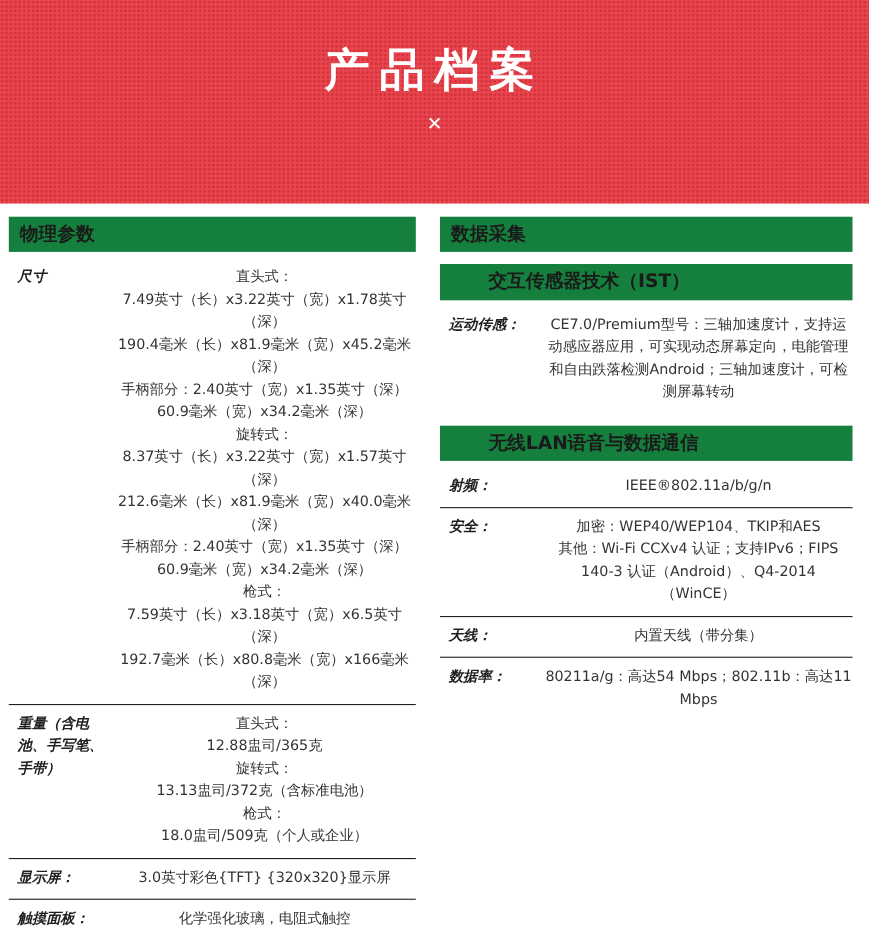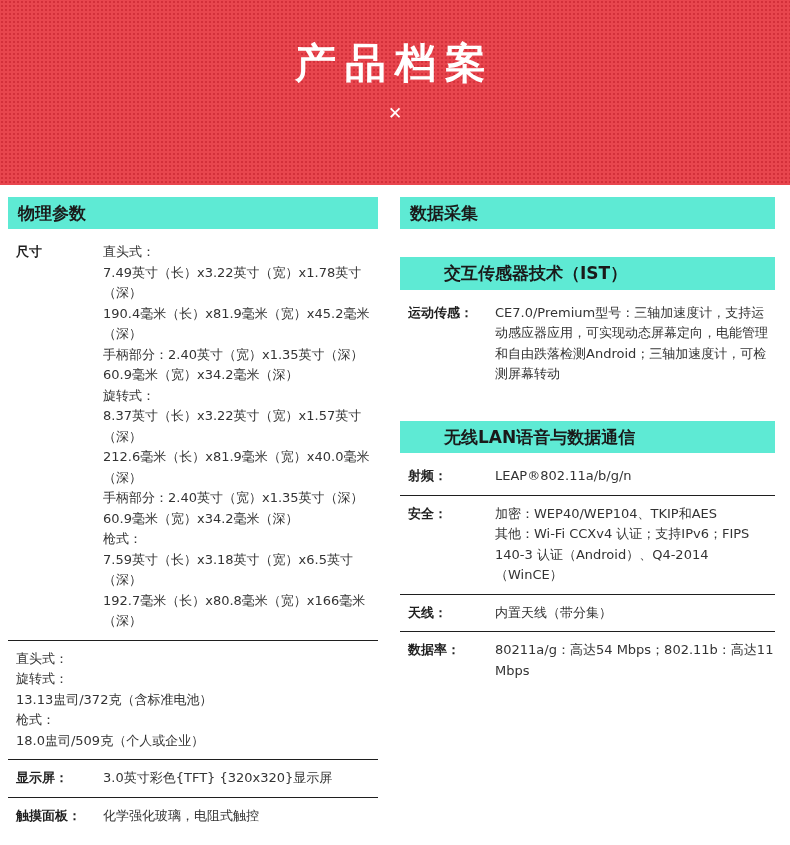--- a/index.html
+++ b/index.html
@@ -48,52 +48,53 @@
     display:flex;
     box-sizing:border-box;
     padding:12px 15px 0 8px;
     gap:22px;
   }
   .col{flex:0 0 auto;}
   .col-left{width:370px;}
   .col-right{width:375px;}
 
   .sec-header{
-    background:#5eead4;
+    background:#15803d;
     font-size:17px;
     font-weight:bold;
     color:#1a1a1a;
     padding:6px 10px 6px 10px;
     line-height:1.2;
     margin-bottom:5px;
   }
-  .sec-header:not(:first-child){margin-top:28px;padding-left:44px;}
+  .sec-header:not(:first-child){margin-top:11px;padding-left:44px;}
 
   .spec-row{
     display:flex;
     padding:8px 0 8px 8px;
     align-items:flex-start;
   }
   .spec-row + .spec-row{border-top:1px solid #1f1f1f;}
 
   .spec-label{
     flex:0 0 80px;
     margin-right:7px;
     font-size:13px;
     font-weight:bold;
     color:#1f1f1f;
     line-height:20.5px;
+    font-style:italic;
   }
   .spec-value{
     flex:1;
     font-size:13px;
     color:#333333;
     line-height:20.5px;
   }
-  .spec-line{min-height:20.5px;}
+  .spec-line{min-height:20.5px;text-align:center;}
 </style>
 </head>
 <body>
 
 <div class="page">
 
   <div class="banner">
     <div class="banner-title">产品档案</div>
     <div class="banner-x">✕</div>
   </div>
@@ -115,22 +116,24 @@
             <div class="spec-line">212.6毫米（长）x81.9毫米（宽）x40.0毫米（深）</div>
             <div class="spec-line">手柄部分：2.40英寸（宽）x1.35英寸（深）</div>
             <div class="spec-line">60.9毫米（宽）x34.2毫米（深）</div>
             <div class="spec-line">枪式：</div>
             <div class="spec-line">7.59英寸（长）x3.18英寸（宽）x6.5英寸（深）</div>
             <div class="spec-line">192.7毫米（长）x80.8毫米（宽）x166毫米（深）</div>
           </div>
   </div>
 
   <div class="spec-row">
+    <div class="spec-label">重量（含电池、手写笔、手带）</div>
     <div class="spec-value">
             <div class="spec-line">直头式：</div>
+            <div class="spec-line">12.88盅司/365克</div>
             <div class="spec-line">旋转式：</div>
             <div class="spec-line">13.13盅司/372克（含标准电池）</div>
             <div class="spec-line">枪式：</div>
             <div class="spec-line">18.0盅司/509克（个人或企业）</div>
           </div>
   </div>
 
   <div class="spec-row">
     <div class="spec-label">显示屏：</div>
     <div class="spec-value">
@@ -157,21 +160,21 @@
     <div class="spec-value">
             <div class="spec-line">CE7.0/Premium型号：三轴加速度计，支持运动感应器应用，可实现动态屏幕定向，电能管理和自由跌落检测Android；三轴加速度计，可检测屏幕转动</div>
           </div>
   </div>
 
   <div class="sec-header">无线LAN语音与数据通信</div>
 
   <div class="spec-row">
     <div class="spec-label">射频：</div>
     <div class="spec-value">
-            <div class="spec-line">LEAP®802.11a/b/g/n</div>
+            <div class="spec-line">IEEE®802.11a/b/g/n</div>
           </div>
   </div>
 
   <div class="spec-row">
     <div class="spec-label">安全：</div>
     <div class="spec-value">
             <div class="spec-line">加密：WEP40/WEP104、TKIP和AES</div>
             <div class="spec-line">其他：Wi-Fi CCXv4 认证；支持IPv6；FIPS 140-3 认证（Android）、Q4-2014（WinCE）</div>
           </div>
   </div>

